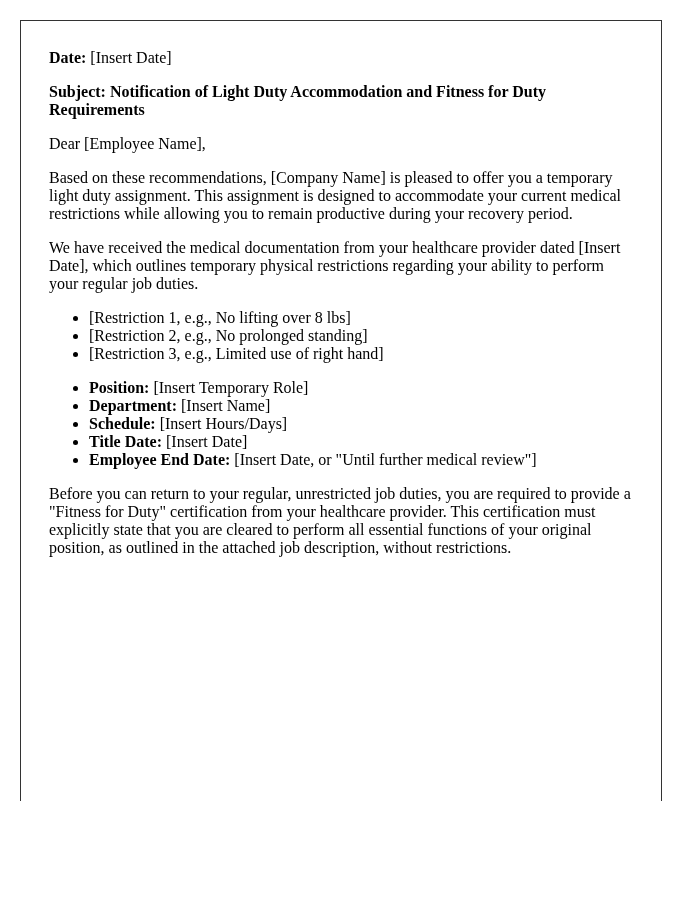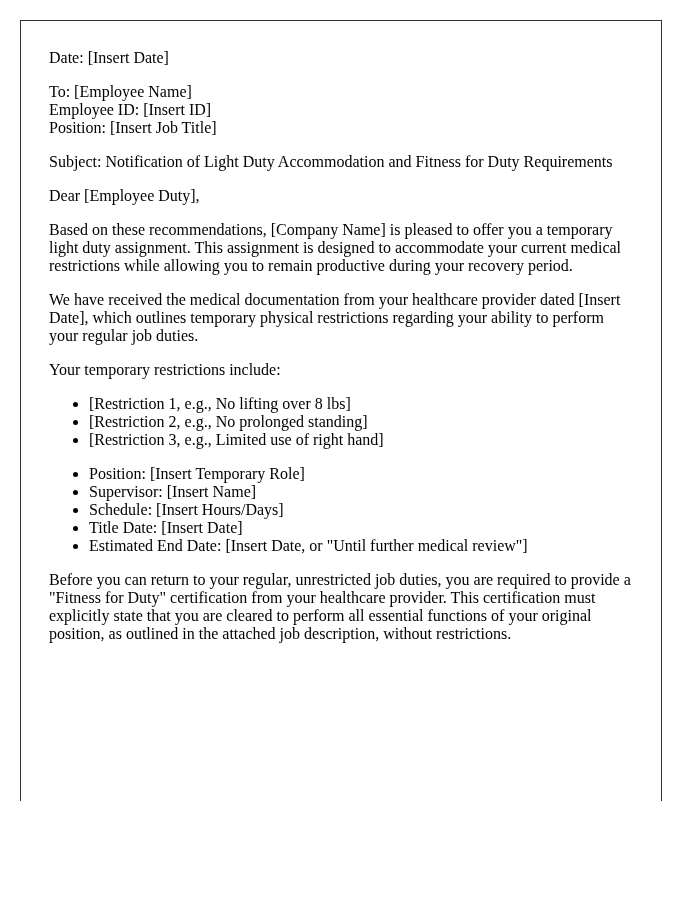--- a/index.html
+++ b/index.html
@@ -36,78 +36,69 @@
     .letter p:first-child {
       margin-top: 0;
     }
     .letter ul {
       margin: 16px 0;
       padding-left: 40px;
     }
     .letter li {
       margin: 0;
     }
-    .b { font-weight: normal; }
+    .b { font-weight: bold; }
   </style>
 </head>
 <body>
 
 <div class="viewport">
   <div class="letter">
 
     <p>
       <span class="b">Date:</span>
       <span>[Insert Date]</span>
     </p>
 
-    <p>
-      <span class="b">To:</span>
-      <span>[Employee Name]</span><br>
-      <span class="b">Employee ID:</span>
-      <span>[Insert ID]</span><br>
-      <span class="b">Position:</span>
-      <span>[Insert Job Title]</span>
-    </p>
 
     <p class="b">Subject: Notification of Light Duty Accommodation and Fitness for Duty Requirements</p>
 
-    <p>Dear [Employee Duty],</p>
+    <p>Dear [Employee Name],</p>
 
     <p>Based on these recommendations, [Company Name] is pleased to offer you a temporary light duty assignment. This assignment is designed to accommodate your current medical restrictions while allowing you to remain productive during your recovery period.</p>
 
     <p>We have received the medical documentation from your healthcare provider dated [Insert Date], which outlines temporary physical restrictions regarding your ability to perform your regular job duties.</p>
 
-    <p class="b">Your temporary restrictions include:</p>
 
     <ul>
       <li>[Restriction 1, e.g., No lifting over 8 lbs]</li>
       <li>[Restriction 2, e.g., No prolonged standing]</li>
       <li>[Restriction 3, e.g., Limited use of right hand]</li>
     </ul>
 
 
     <ul>
       <li>
         <span class="b">Position:</span>
         <span>[Insert Temporary Role]</span>
       </li>
       <li>
-        <span class="b">Supervisor:</span>
+        <span class="b">Department:</span>
         <span>[Insert Name]</span>
       </li>
       <li>
         <span class="b">Schedule:</span>
         <span>[Insert Hours/Days]</span>
       </li>
       <li>
         <span class="b">Title Date:</span>
         <span>[Insert Date]</span>
       </li>
       <li>
-        <span class="b">Estimated End Date:</span>
+        <span class="b">Employee End Date:</span>
         <span>[Insert Date, or "Until further medical review"]</span>
       </li>
     </ul>
 
 
 
     <p>Before you can return to your regular, unrestricted job duties, you are required to provide a "Fitness for Duty" certification from your healthcare provider. This certification must explicitly state that you are cleared to perform all essential functions of your original position, as outlined in the attached job description, without restrictions.</p>
 
   </div>
 </div>

